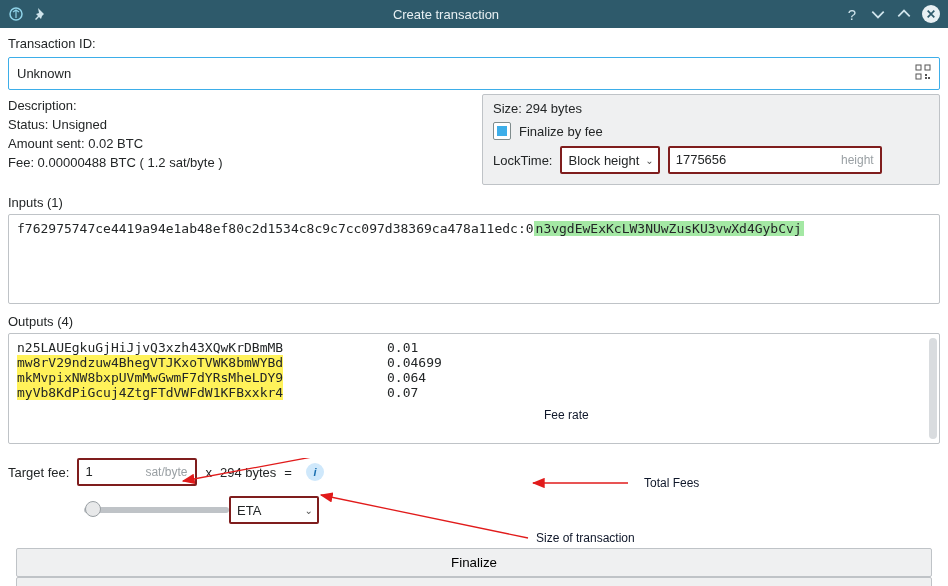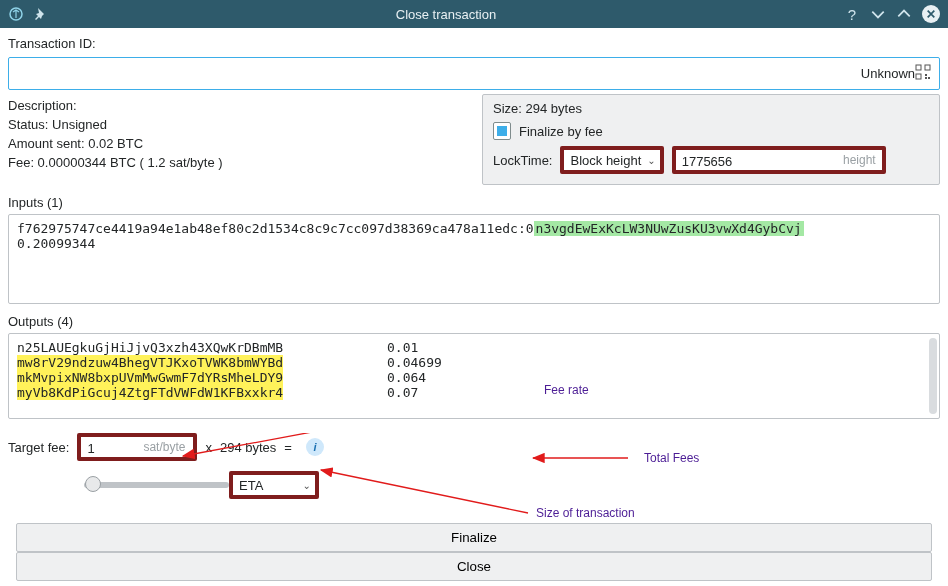--- a/index.html
+++ b/index.html
@@ -6,78 +6,78 @@
 body { font-family: sans-serif; font-size: 13px; color: #232627; background: #fff; width: 948px; height: 586px; overflow: hidden; }
 .titlebar { background: #2e5a6b; height: 28px; display: flex; align-items: center; padding: 0 8px; color: #cfd8dc; }
 .tb-left { display: flex; gap: 8px; align-items: center; }
 .tb-icon { width: 16px; height: 16px; display: inline-flex; align-items: center; justify-content: center; }
 .tb-title { flex: 1; text-align: center; color: #e8f0f3; font-size: 13px; }
 .tb-right { display: flex; gap: 10px; align-items: center; }
 .circle-btn { width: 18px; height: 18px; border-radius: 50%; background: #e8f0f3; display: inline-flex; align-items: center; justify-content: center; color: #2e5a6b; font-weight: bold; font-size: 12px; }
 .content { padding: 8px 8px 0 8px; }
 .row { display: flex; align-items: center; gap: 6px; margin-bottom: 6px; }
 .label { color: #232627; }
-.txid-field { flex: 1; border: 1px solid #3daee9; border-radius: 2px; padding: 6px 8px; display: flex; align-items: center; justify-content: flex-end; background: #fff; }
+.txid-field { flex: 1; border: 1px solid #3daee9; border-radius: 2px; padding: 6px 8px; display: flex; align-items: center; justify-content: space-between; background: #fff; }
 .qr-icon svg { width: 16px; height: 16px; }
 .two-col { display: flex; gap: 12px; margin-top: 4px; }
 .left-col { flex: 0 0 462px; }
 .right-col { flex: 1; border: 1px solid #bfc3c7; border-radius: 2px; padding: 6px 10px 10px 10px; background: #eff0f1; }
 .info-line { margin: 4px 0; }
 .rc-row { display: flex; align-items: center; gap: 8px; margin-top: 6px; }
 .checkbox { width: 18px; height: 18px; border: 1px solid #7f8c8d; border-radius: 2px; background: #fff; display: inline-flex; align-items: center; justify-content: center; }
 .checkbox.checked::after { content: ''; width: 10px; height: 10px; background: #3daee9; }
-.select, .text-input { border: 4px solid #7f1d1d; border-radius: 2px; background: #fff; padding: 4px 6px; height: 28px; }
+.select, .text-input { border: 2px solid #7f1d1d; border-radius: 2px; background: #fff; padding: 4px 6px; height: 28px; }
 .select { display: inline-flex; align-items: center; gap: 6px; padding-right: 4px; }
 .chevron { font-size: 10px; color: #555; }
 .text-input { position: relative; }
 .hint { color: #9aa0a4; position: absolute; right: 6px; top: 50%; transform: translateY(-50%); font-size: 12px; }
 .section-hdr { margin-top: 10px; margin-bottom: 4px; }
 .listbox { border: 1px solid #bfc3c7; border-radius: 2px; background: #fff; padding: 6px 8px; font-family: monospace; font-size: 13px; position: relative; }
 .inputs-box { height: 90px; }
-.outputs-box { height: 86px; position: relative; }
+.outputs-box { height: 111px; position: relative; }
 .scrollbar { position: absolute; right: 2px; top: 4px; bottom: 4px; width: 8px; background: #d9dcdf; border-radius: 4px; }
 .inputs-line1 { display: flex; }
 .addr-green { background: #a4e8a4; padding: 0 2px; }
 .out-row { display: flex; }
 .out-addr { width: 370px; }
 .out-val { }
 .hl-yellow { background: #fff25a; }
 .fee-area { margin-top: 14px; display: flex; align-items: center; gap: 8px; position: relative; }
 .fee-input { width: 120px; }
 .fee-total { width: 140px; }
 .btc-val { color: #0a3bd6; font-family: monospace; }
 .fee-hint { right: 8px; }
 .info-badge { width: 18px; height: 18px; border-radius: 50%; background: #cfe8fb; display: inline-flex; align-items: center; justify-content: center; color: #1a6fb0; font-size: 11px; font-style: italic; font-weight: bold; margin-left: 6px; }
 .slider-row { margin-top: 10px; display: flex; align-items: center; padding-left: 76px; }
 .slider { width: 145px; height: 6px; background: #bfc3c7; border-radius: 3px; position: relative; }
 .slider-thumb { width: 16px; height: 16px; border-radius: 50%; background: #e8e9ea; border: 1px solid #9aa0a4; position: absolute; left: 1px; top: -6px; }
 .eta-select { width: 90px; }
 .footer { display: flex; justify-content: space-between; padding: 10px 8px 10px 8px; margin-top: 14px; flex-direction: column; }
 .btn { border: 1px solid #bfc3c7; background: #eff0f1; padding: 6px 18px; border-radius: 2px; cursor: pointer; }
-.annot { position: absolute; color: #4c1d95; font-size: 12px; pointer-events: none; }
+.annot { position: absolute; color: #0f172a; font-size: 12px; pointer-events: none; }
 .overlay-svg { position: absolute; left: 0; top: 0; pointer-events: none; }
 </style>
 </head>
 <body>
 
 <div class="titlebar">
   <div class="tb-left">
     <span class="tb-icon">
       <svg viewBox="0 0 16 16">
           <circle cx="8" cy="8" r="6" fill="none" stroke="#8fd3e8" stroke-width="1.5"></circle>
           <path d="M8 4v8M5 6l3-2 3 2" stroke="#8fd3e8" stroke-width="1.2" fill="none"></path>
         </svg>
     </span>
     <span class="tb-icon">
       <svg viewBox="0 0 16 16">
           <path d="M6 2l6 6-2 2-1 3-2-2-3 3-1-1 3-3-2-2 3-1z" fill="#cfe4ec"></path>
         </svg>
     </span>
   </div>
-  <div class="tb-title">Close transaction</div>
+  <div class="tb-title">Create transaction</div>
   <div class="tb-right">
     <span class="tb-icon" style="color:#cfe4ec;font-size:15px;">?</span>
     <span class="tb-icon">
       <svg viewBox="0 0 14 14">
           <path d="M2 5l5 5 5-5" fill="none" stroke="#cfe4ec" stroke-width="1.5"></path>
         </svg>
     </span>
     <span class="tb-icon">
       <svg viewBox="0 0 14 14">
           <path d="M2 9l5-5 5 5" fill="none" stroke="#cfe4ec" stroke-width="1.5"></path>
@@ -107,21 +107,21 @@
           <rect x="10" y="13" width="2" height="2" fill="#555"></rect>
         </svg>
     </span>
   </div>
 
   <div class="two-col">
     <div class="left-col">
       <div class="info-line">Description:</div>
       <div class="info-line">Status: Unsigned</div>
       <div class="info-line">Amount sent: 0.02 BTC</div>
-      <div class="info-line">Fee: 0.00000344 BTC  ( 1.2 sat/byte )</div>
+      <div class="info-line">Fee: 0.00000488 BTC  ( 1.2 sat/byte )</div>
     </div>
     <div class="right-col">
       <div>Size: 294 bytes</div>
       <div class="rc-row">
         <span class="checkbox checked"></span>
         <span>Finalize by fee</span>
       </div>
       <div class="rc-row">
         <span>LockTime:</span>
         <span class="select">
@@ -135,21 +135,20 @@
       </div>
     </div>
   </div>
 
   <div class="section-hdr">Inputs (1)</div>
   <div class="listbox inputs-box">
     <div class="inputs-line1">
       <span>f762975747ce4419a94e1ab48ef80c2d1534c8c9c7cc097d38369ca478a11edc:0</span>
       <span class="addr-green">n3vgdEwExKcLW3NUwZusKU3vwXd4GybCvj</span>
     </div>
-    <div>0.20099344</div>
   </div>
 
   <div class="section-hdr">Outputs (4)</div>
   <div class="listbox outputs-box">
     <div class="out-row">
       <span class="out-addr"><span>n25LAUEgkuGjHiJjvQ3xzh43XQwKrDBmMB</span></span>
       <span class="out-val">0.01</span>
     </div>
     <div class="out-row">
       <span class="out-addr"><span class="hl-yellow">mw8rV29ndzuw4BhegVTJKxoTVWK8bmWYBd</span></span>

